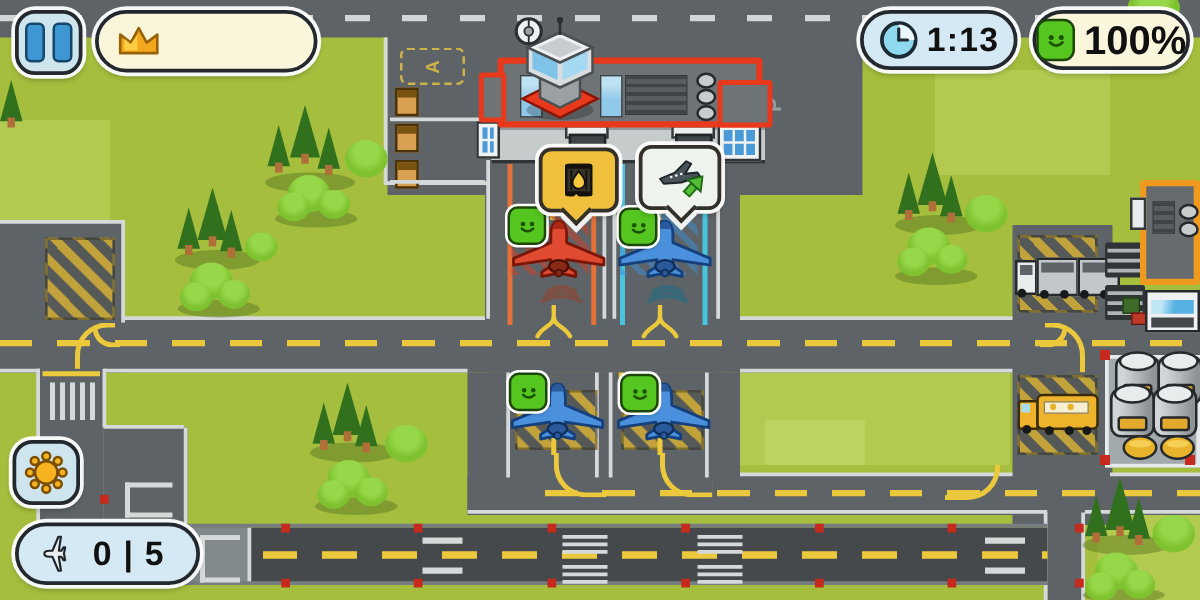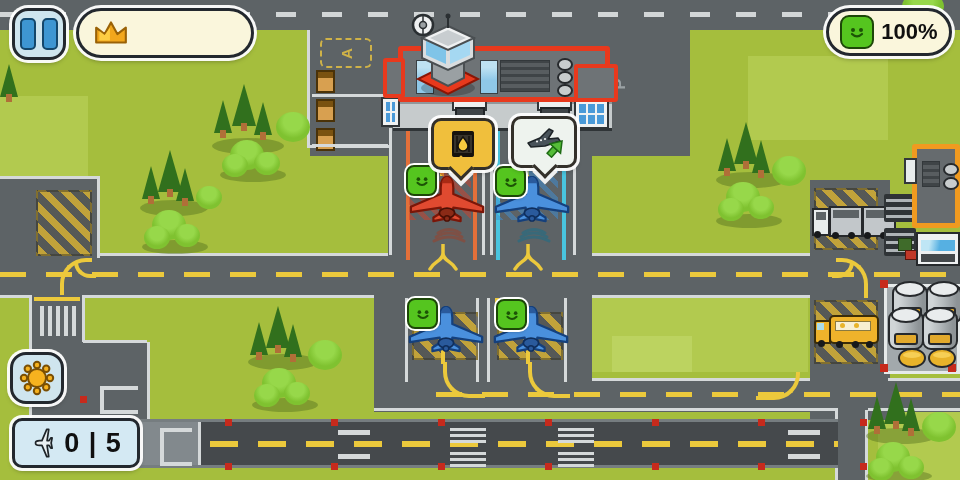--- a/index.html
+++ b/index.html
@@ -484,49 +484,58 @@
     <span class="pbar"></span>
   </div>
 
   <div class="pill cream" style="left:76px;top:8px;width:178px;height:50px;border-radius:25px;padding:0 14px;">
     <svg width="36" height="28" viewBox="0 0 34 26">
       <path d="M3 22 L3 8 L11 14 L17 3 L23 14 L31 8 L31 22 Z" fill="#f2a71c" stroke="#9a6206" stroke-width="2" stroke-linejoin="round"></path>
       <path d="M6 20 L6 11 L11 15 L16 8 L16 20 Z" fill="#ffd34a" opacity=".85"></path>
     </svg>
   </div>
 
+  <div class="pill blue" style="left:688px;top:8px;width:126px;height:48px;border-radius:24px;justify-content:center;gap:5px;">
+    <svg width="34" height="34" viewBox="0 0 34 34">
+      <circle cx="17" cy="17" r="13.5" fill="#8ed8f0" stroke="#1c2b33" stroke-width="3"></circle>
+      <path d="M17 17 L17 4.5 A12.5 12.5 0 0 1 29.5 17 Z" fill="#eaf7fb"></path>
+      <line x1="17" y1="17" x2="17" y2="8" stroke="#1c2b33" stroke-width="2.5" stroke-linecap="round"></line>
+      <line x1="17" y1="17" x2="24" y2="17" stroke="#1c2b33" stroke-width="2.5" stroke-linecap="round"></line>
+    </svg>
+    <span style="font-size:27px;letter-spacing:1px;">1:13</span>
+  </div>
 
   <div class="pill cream" style="left:826px;top:8px;width:126px;height:48px;border-radius:24px;justify-content:center;gap:7px;">
     <span class="hudface">
       <svg width="22" height="22" viewBox="0 0 22 22">
           <circle cx="7" cy="9" r="2" fill="#1c5206"></circle>
           <circle cx="15" cy="9" r="2" fill="#1c5206"></circle>
           <path d="M6 13 Q11 18 16 13" fill="none" stroke="#1c5206" stroke-width="2.2" stroke-linecap="round"></path>
         </svg>
     </span>
-    <span style="font-size:22px;">100%</span>
+    <span style="font-size:32px;">100%</span>
   </div>
 
   <div class="sqbtn" style="left:10px;top:352px;width:54px;height:52px;">
     <svg width="36" height="36" viewBox="0 0 36 36">
       <g fill="#f6b21f" stroke="#7a4f04" stroke-width="2">
         <circle cx="31" cy="18" r="3.2"></circle>
           <circle cx="27.2" cy="27.2" r="3.2"></circle>
           <circle cx="18" cy="31" r="3.2"></circle>
           <circle cx="8.8" cy="27.2" r="3.2"></circle>
         <circle cx="5" cy="18" r="3.2"></circle>
           <circle cx="8.8" cy="8.8" r="3.2"></circle>
           <circle cx="18" cy="5" r="3.2"></circle>
           <circle cx="27.2" cy="8.8" r="3.2"></circle>
         <circle cx="18" cy="18" r="9"></circle>
       </g>
     </svg>
   </div>
 
-  <div class="pill blue" style="left:12px;top:418px;width:128px;height:50px;border-radius:10px;padding:0 12px;align-items:center;">
+  <div class="pill blue" style="left:12px;top:418px;width:148px;height:50px;border-radius:25px;padding:0 12px;align-items:center;">
     <svg width="34" height="34" viewBox="0 0 100 100">
       <g transform="translate(50 50) rotate(-90) translate(-42 -26)">
         <path d="M42 1 C47 1 49 7 49 13 L49 20 L82 34 L82 40 L49 35 L49 41 L57 46 L57 50 L42 47 L27 50 L27 46 L35 41 L35 35 L2 40 L2 34 L35 20 L35 13 C35 7 37 1 42 1 Z" fill="#e9eff1" stroke="#1e2428" stroke-width="5" stroke-linejoin="round"></path>
       </g>
     </svg>
     <span class="val">0 | 5</span>
   </div>
 
 </div>
 

